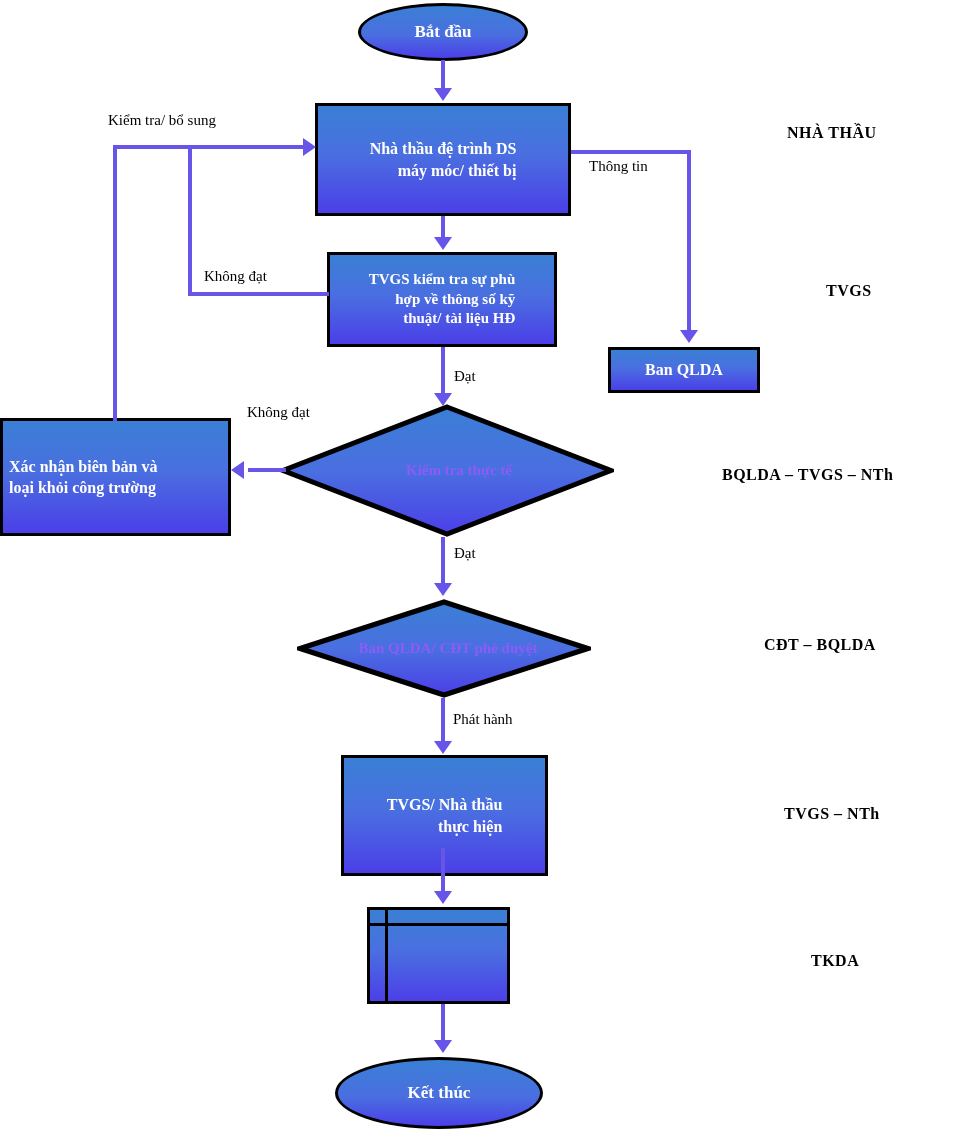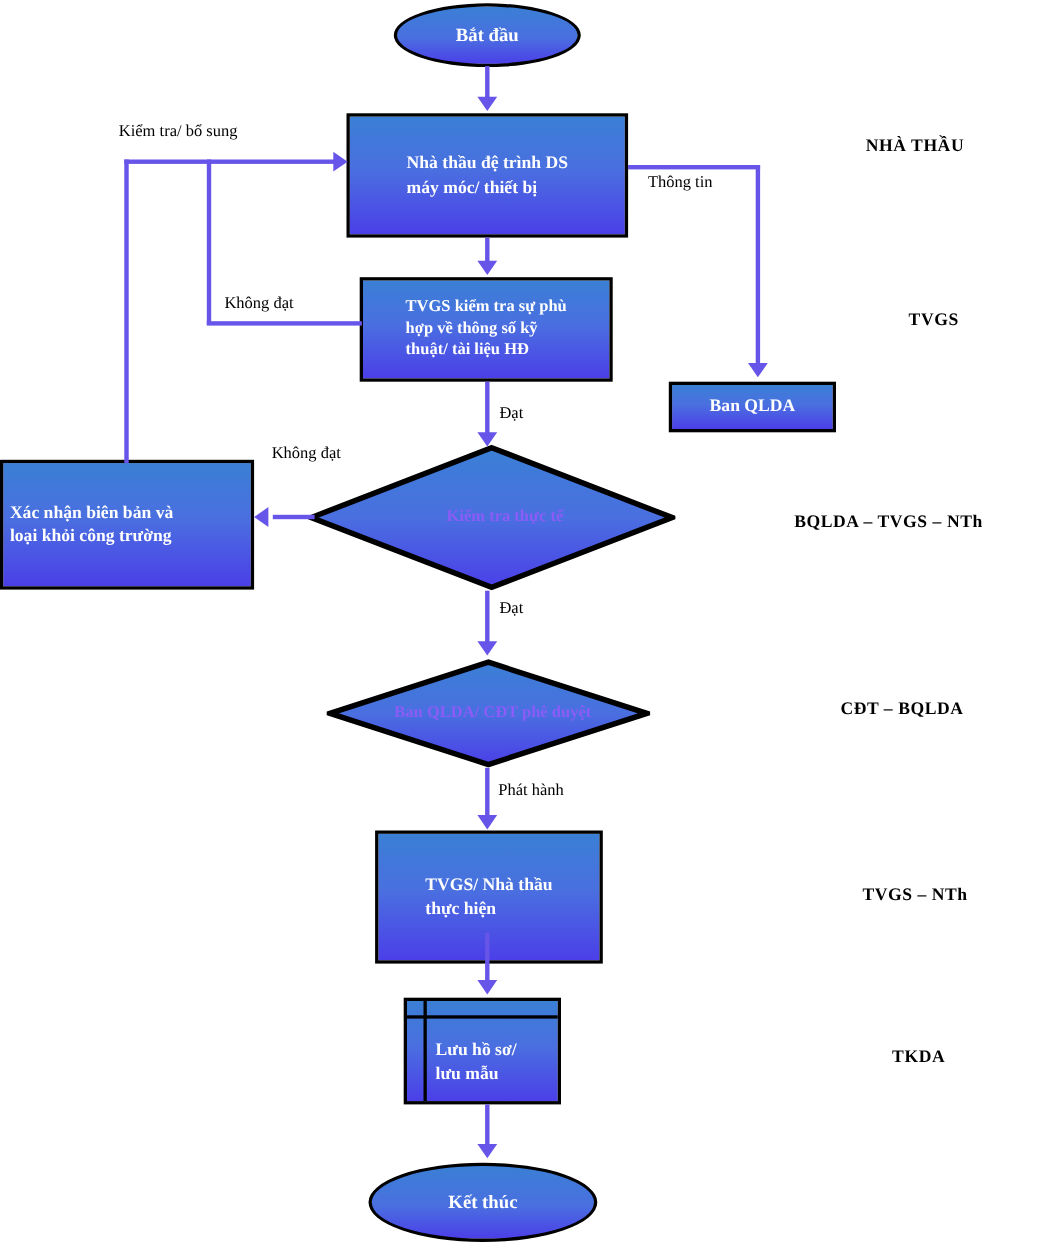--- a/index.html
+++ b/index.html
@@ -8,21 +8,21 @@
 
   
   .node{position:absolute;box-sizing:border-box;}
 
   
   .proc{
     border:3px solid #000000;
     background:linear-gradient(to bottom,#3a7fd5 0%,#4a6fe0 45%,#4b3fe8 100%);
     color:#ffffff;font-weight:bold;
     display:flex;align-items:center;justify-content:center;
-    text-align:left;line-height:1.32;
+    text-align:right;line-height:1.32;
   }
   .proc.left{justify-content:flex-start;text-align:left;}
   .proc span{display:block;padding:0 6px;}
 
   
   .term{
     border:3px solid #000000;border-radius:50%;
     background:linear-gradient(to bottom,#3a7fd5 0%,#4a6fe0 55%,#4b3fe8 100%);
     color:#ffffff;font-weight:bold;
     display:flex;align-items:center;justify-content:center;text-align:center;
@@ -134,24 +134,20 @@
 <div class="node proc" style="left:341px;top:755px;width:207px;height:121px;font-size:16px;">
   <div>
     <span>TVGS/ Nhà thầu</span>
     <span>thực hiện</span>
   </div>
 </div>
 
 <div class="store" style="left:367px;top:907px;width:143px;height:97px;font-size:16px;">
   <div class="vline"></div>
   <div class="hline"></div>
-  <div class="stext">
-    <span>Lưu hồ sơ/</span>
-    <span>lưu mẫu</span>
-  </div>
 </div>
 
 <div class="node term" style="left:335px;top:1057px;width:208px;height:72px;font-size:17px;">
   <span>Kết thúc</span>
 </div>
 
 <div class="ln vl" style="left:441px;top:60px;height:30px;"></div>
 <div class="arw arw-down" style="left:434px;top:88px;"></div>
 
 <div class="ln vl" style="left:441px;top:216px;height:23px;"></div>

